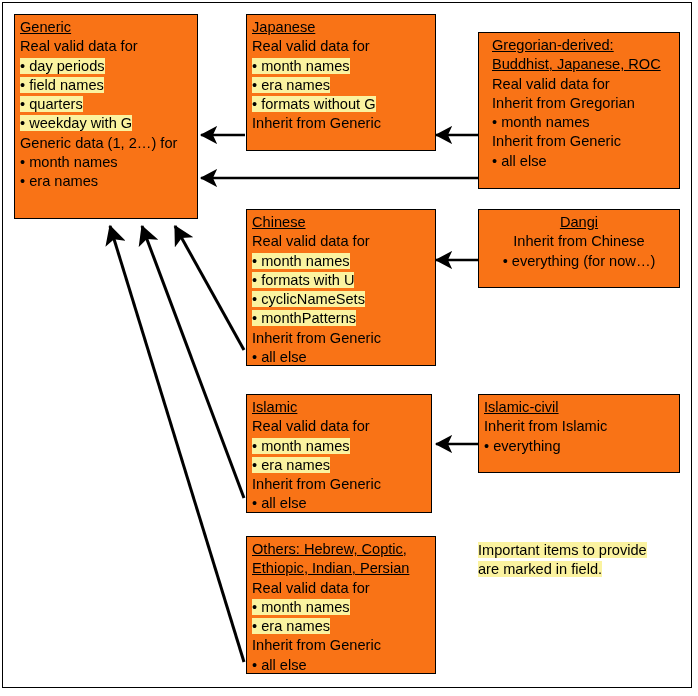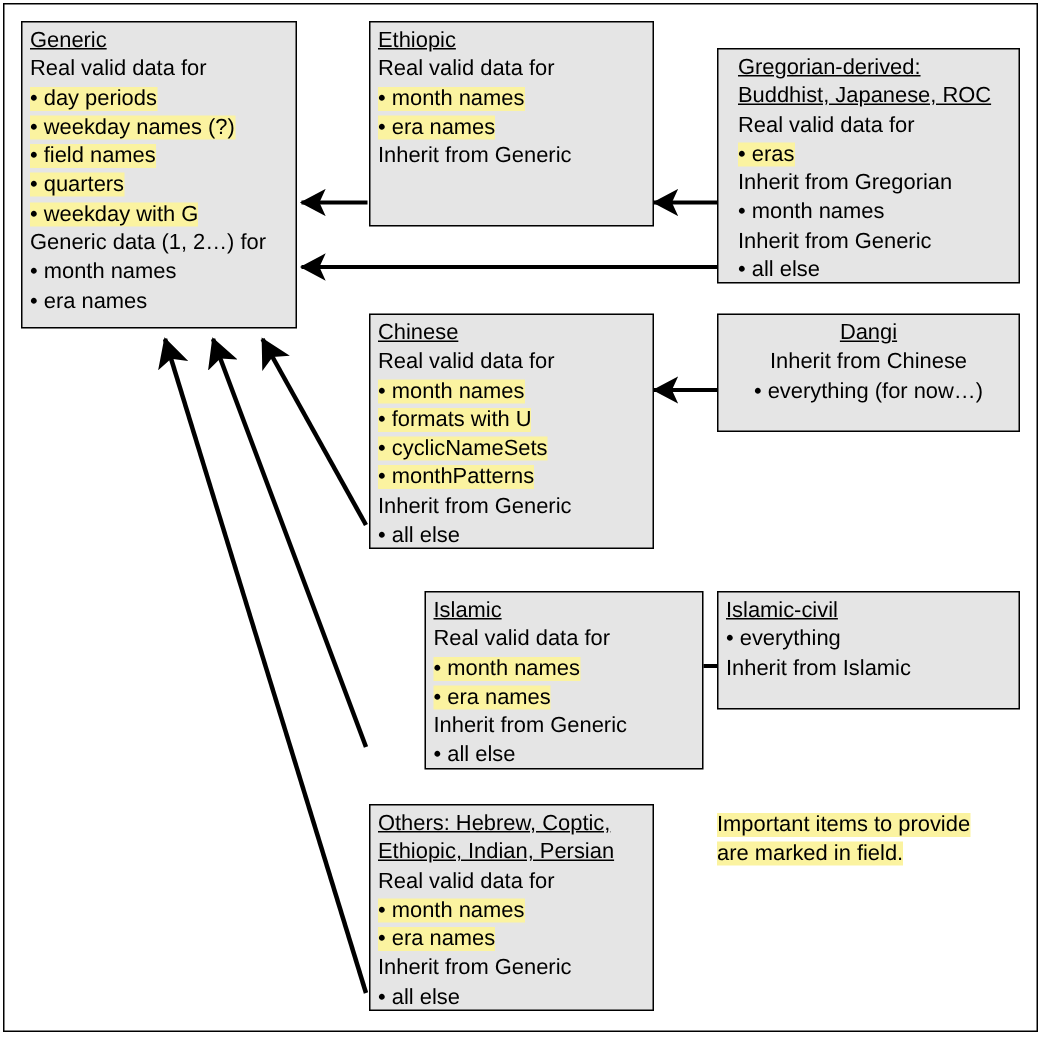--- a/index.html
+++ b/index.html
@@ -21,21 +21,21 @@
     top: 2px;
     width: 690px;
     height: 686px;
     border: 1px solid #000000;
     box-sizing: border-box;
   }
   .box {
     position: absolute;
     border: 1px solid #000000;
     box-sizing: border-box;
-    background: #e5e5e5;
+    background: #f97316;
     padding: 3px 5px 4px 5px;
   }
   .line {
     font-size: 14.6px;
     line-height: 19.3px;
     color: #000000;
     white-space: nowrap;
   }
   .title {
     text-decoration: underline;
@@ -87,42 +87,41 @@
 
     <line x1="244" y1="498" x2="142" y2="226" stroke="#000000" stroke-width="3" marker-end="url(#ah)"></line>
 
     <line x1="244" y1="662" x2="110" y2="226" stroke="#000000" stroke-width="3" marker-end="url(#ah)"></line>
   </svg>
 
   <div class="box" id="box-generic" style="left:14px; top:14px; width:184px; height:205px;">
     <div class="line title"><span class="txt">Generic</span></div>
     <div class="line"><span class="txt">Real valid data for</span></div>
     <div class="line hl"><span class="txt">• day periods</span></div>
-    <div class="line hl"><span class="txt">• weekday names (?)</span></div>
     <div class="line hl"><span class="txt">• field names</span></div>
     <div class="line hl"><span class="txt">• quarters</span></div>
     <div class="line hl"><span class="txt">• weekday with G</span></div>
     <div class="line"><span class="txt">Generic data (1, 2…) for</span></div>
     <div class="line"><span class="txt">• month names</span></div>
     <div class="line"><span class="txt">• era names</span></div>
   </div>
 
   <div class="box" id="box-gregorian" style="left:246px; top:14px; width:190px; height:137px;">
-    <div class="line title"><span class="txt">Ethiopic</span></div>
+    <div class="line title"><span class="txt">Japanese</span></div>
     <div class="line"><span class="txt">Real valid data for</span></div>
     <div class="line hl"><span class="txt">• month names</span></div>
     <div class="line hl"><span class="txt">• era names</span></div>
+    <div class="line hl"><span class="txt">• formats without G</span></div>
     <div class="line"><span class="txt">Inherit from Generic</span></div>
   </div>
 
   <div class="box" id="box-gregorian-derived" style="left:478px; top:32px; width:202px; height:157px;padding-left:13px;">
     <div class="line title"><span class="txt">Gregorian-derived:</span></div>
     <div class="line title"><span class="txt">Buddhist, Japanese, ROC</span></div>
     <div class="line"><span class="txt">Real valid data for</span></div>
-    <div class="line hl"><span class="txt">• eras</span></div>
     <div class="line"><span class="txt">Inherit from Gregorian</span></div>
     <div class="line"><span class="txt">• month names</span></div>
     <div class="line"><span class="txt">Inherit from Generic</span></div>
     <div class="line"><span class="txt">• all else</span></div>
   </div>
 
   <div class="box" id="box-chinese" style="left:246px; top:209px; width:190px; height:157px;">
     <div class="line title"><span class="txt">Chinese</span></div>
     <div class="line"><span class="txt">Real valid data for</span></div>
     <div class="line hl"><span class="txt">• month names</span></div>
@@ -132,33 +131,33 @@
     <div class="line"><span class="txt">Inherit from Generic</span></div>
     <div class="line"><span class="txt">• all else</span></div>
   </div>
 
   <div class="box" id="box-dangi" style="left:478px; top:209px; width:202px; height:79px;text-align:center;">
     <div class="line title"><span class="txt">Dangi</span></div>
     <div class="line"><span class="txt">Inherit from Chinese</span></div>
     <div class="line"><span class="txt">• everything (for now…)</span></div>
   </div>
 
-  <div class="box" id="box-islamic" style="left:246px; top:394px; width:186px; height:119px;margin-left:37px;">
+  <div class="box" id="box-islamic" style="left:246px; top:394px; width:186px; height:119px;">
     <div class="line title"><span class="txt">Islamic</span></div>
     <div class="line"><span class="txt">Real valid data for</span></div>
     <div class="line hl"><span class="txt">• month names</span></div>
     <div class="line hl"><span class="txt">• era names</span></div>
     <div class="line"><span class="txt">Inherit from Generic</span></div>
     <div class="line"><span class="txt">• all else</span></div>
   </div>
 
   <div class="box" id="box-islamic-civil" style="left:478px; top:394px; width:202px; height:79px;">
     <div class="line title"><span class="txt">Islamic-civil</span></div>
+    <div class="line"><span class="txt">Inherit from Islamic</span></div>
     <div class="line"><span class="txt">• everything</span></div>
-    <div class="line"><span class="txt">Inherit from Islamic</span></div>
   </div>
 
   <div class="box" id="box-others" style="left:246px; top:536px; width:190px; height:138px;">
     <div class="line title"><span class="txt">Others: Hebrew, Coptic,</span></div>
     <div class="line title"><span class="txt">Ethiopic, Indian, Persian</span></div>
     <div class="line"><span class="txt">Real valid data for</span></div>
     <div class="line hl"><span class="txt">• month names</span></div>
     <div class="line hl"><span class="txt">• era names</span></div>
     <div class="line"><span class="txt">Inherit from Generic</span></div>
     <div class="line"><span class="txt">• all else</span></div>

